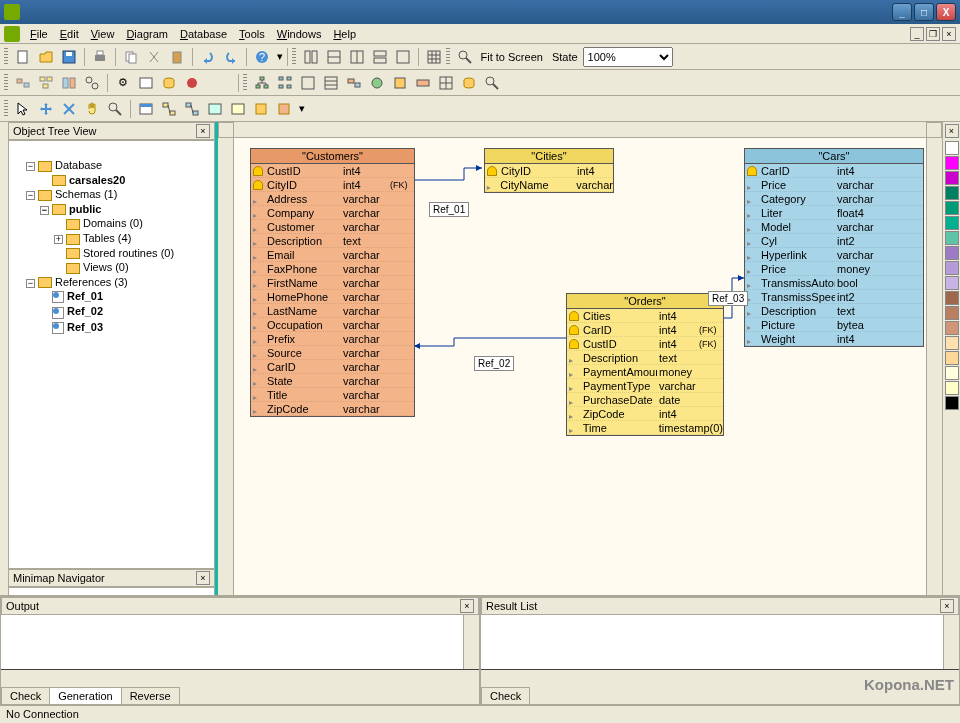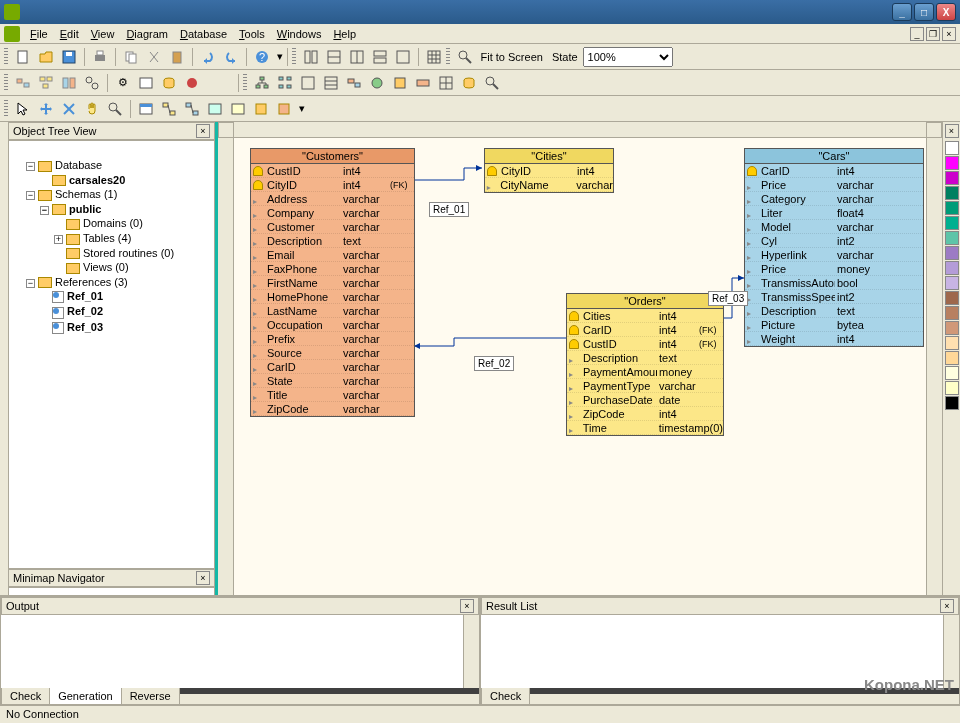--- a/index.html
+++ b/index.html
@@ -86,21 +86,21 @@
 
 .relsvg{position:absolute;left:0;top:0;width:100%;height:100%;pointer-events:none;}
 .relsvg line,.relsvg polyline{stroke:#003399;stroke-width:1;fill:none;}
 .relsvg polygon{fill:#003399;}
 
 
 .bottom{position:absolute;left:0;right:0;bottom:18px;height:110px;display:flex;background:#ece9d8;border-top:1px solid #aca899;}
 .bottom .pane{flex:1;display:flex;flex-direction:column;border:1px solid #aca899;margin:0;}
 .bottom .body{flex:1;background:#fff;position:relative;}
 .bottom .body .vsb{position:absolute;right:0;top:0;bottom:0;width:16px;background:#ece9d8;border-left:1px solid #aca899;}
-.tabs{height:16px;display:flex;align-items:flex-end;background:#ece9d8;border-top:6px solid #404040;}
+.tabs{height:35px;display:flex;align-items:flex-end;background:#ece9d8;border-top:1px solid #404040;}
 .tabs .tab{padding:2px 8px;border:1px solid #aca899;border-bottom:none;background:#ece9d8;cursor:pointer;margin-right:-1px;}
 .tabs .tab.active{background:#fff;border-top:1px solid #aca899;}
 
 .statusbar{position:absolute;left:0;right:0;bottom:0;height:18px;background:#ece9d8;border-top:1px solid #aca899;padding:2px 6px;}
 .watermark{position:absolute;right:6px;bottom:30px;font-size:15px;color:#888;font-weight:bold;}
 
 u.mn{text-decoration:underline;}
 </style>
 </head>
 <body>

